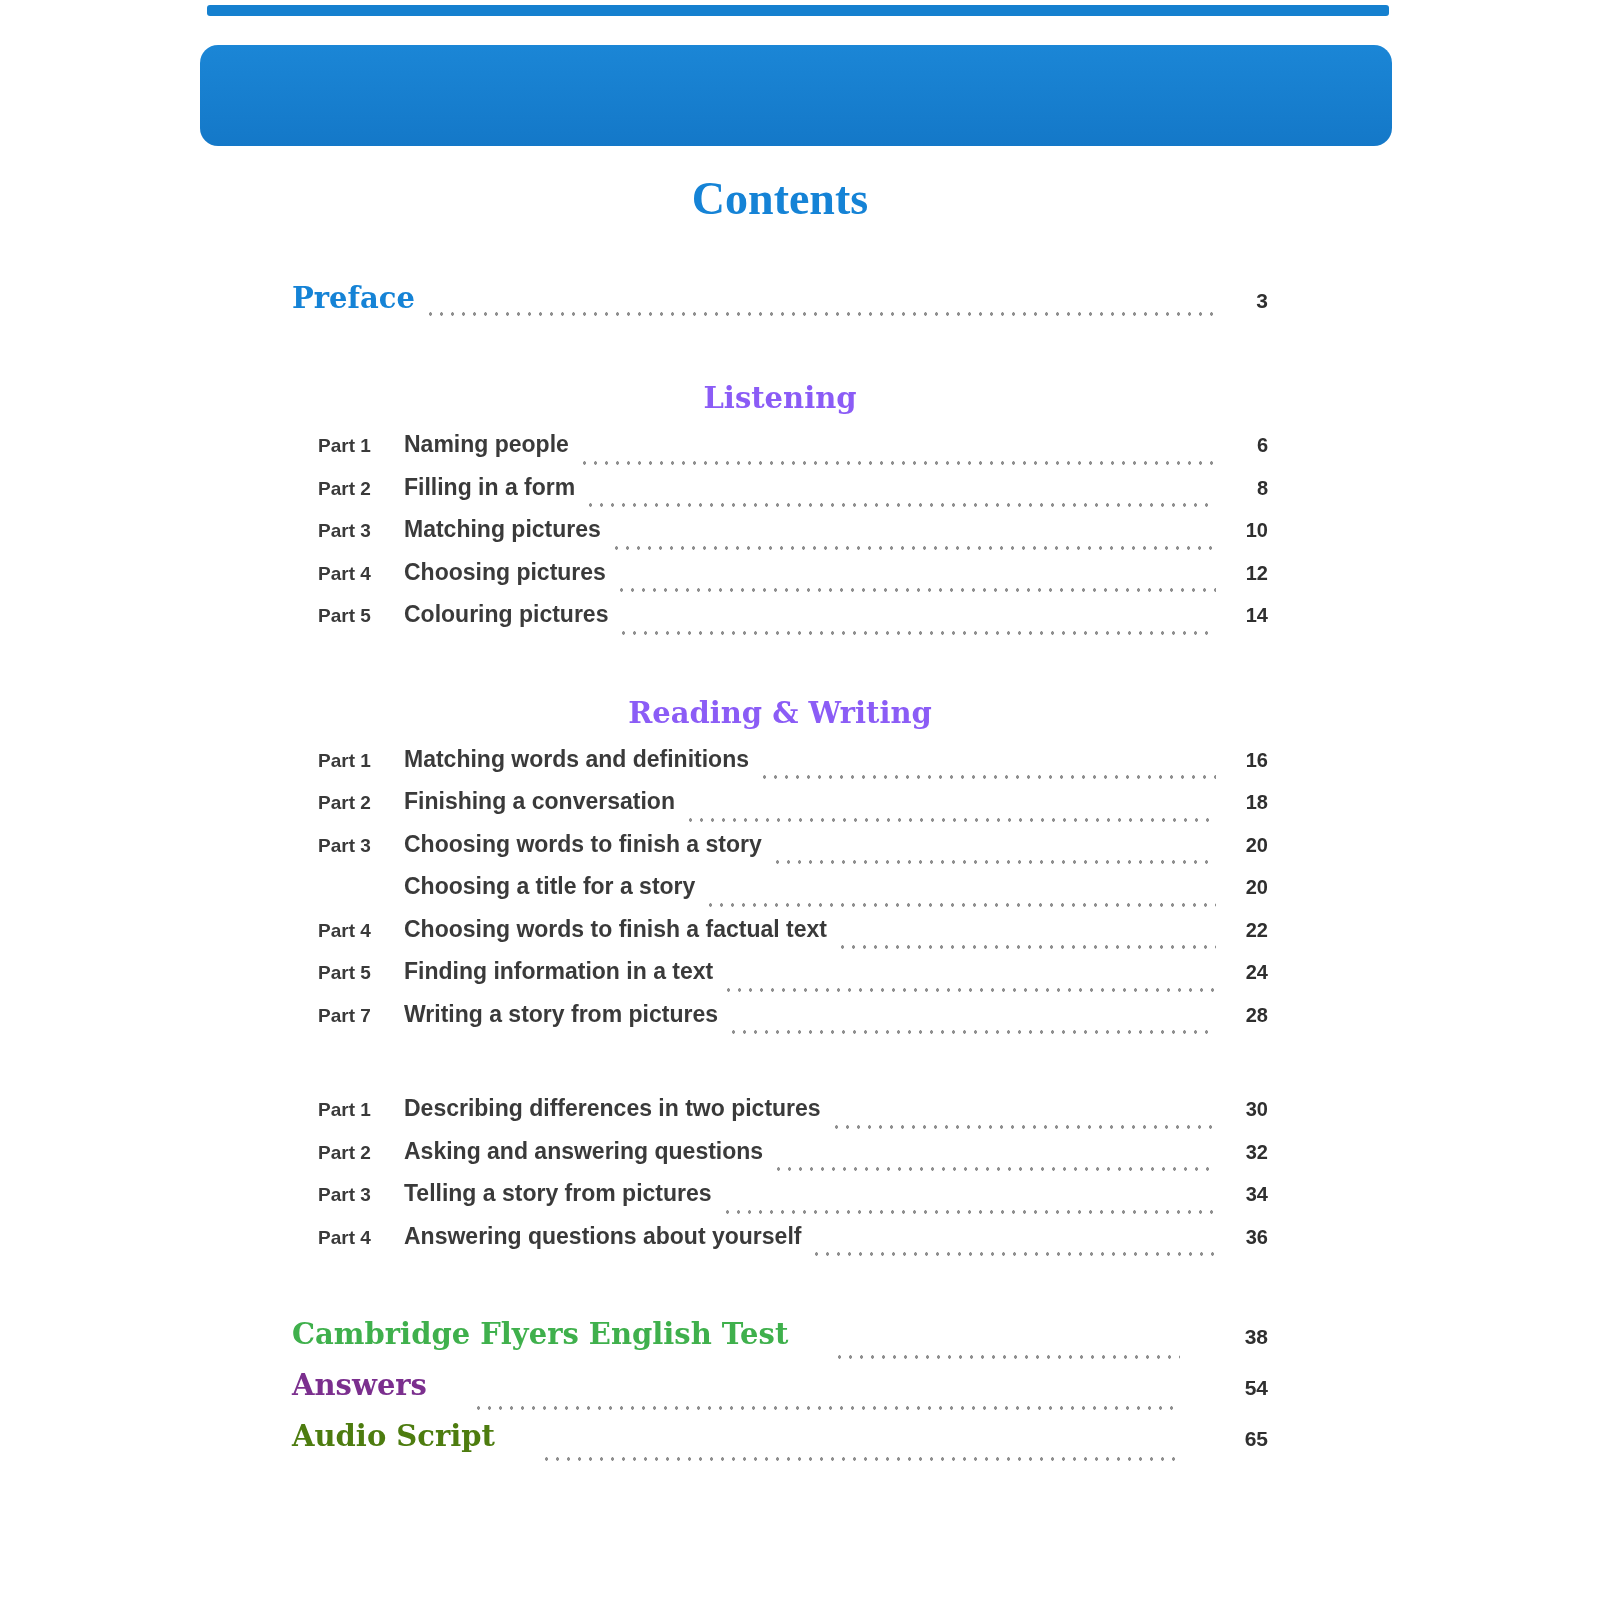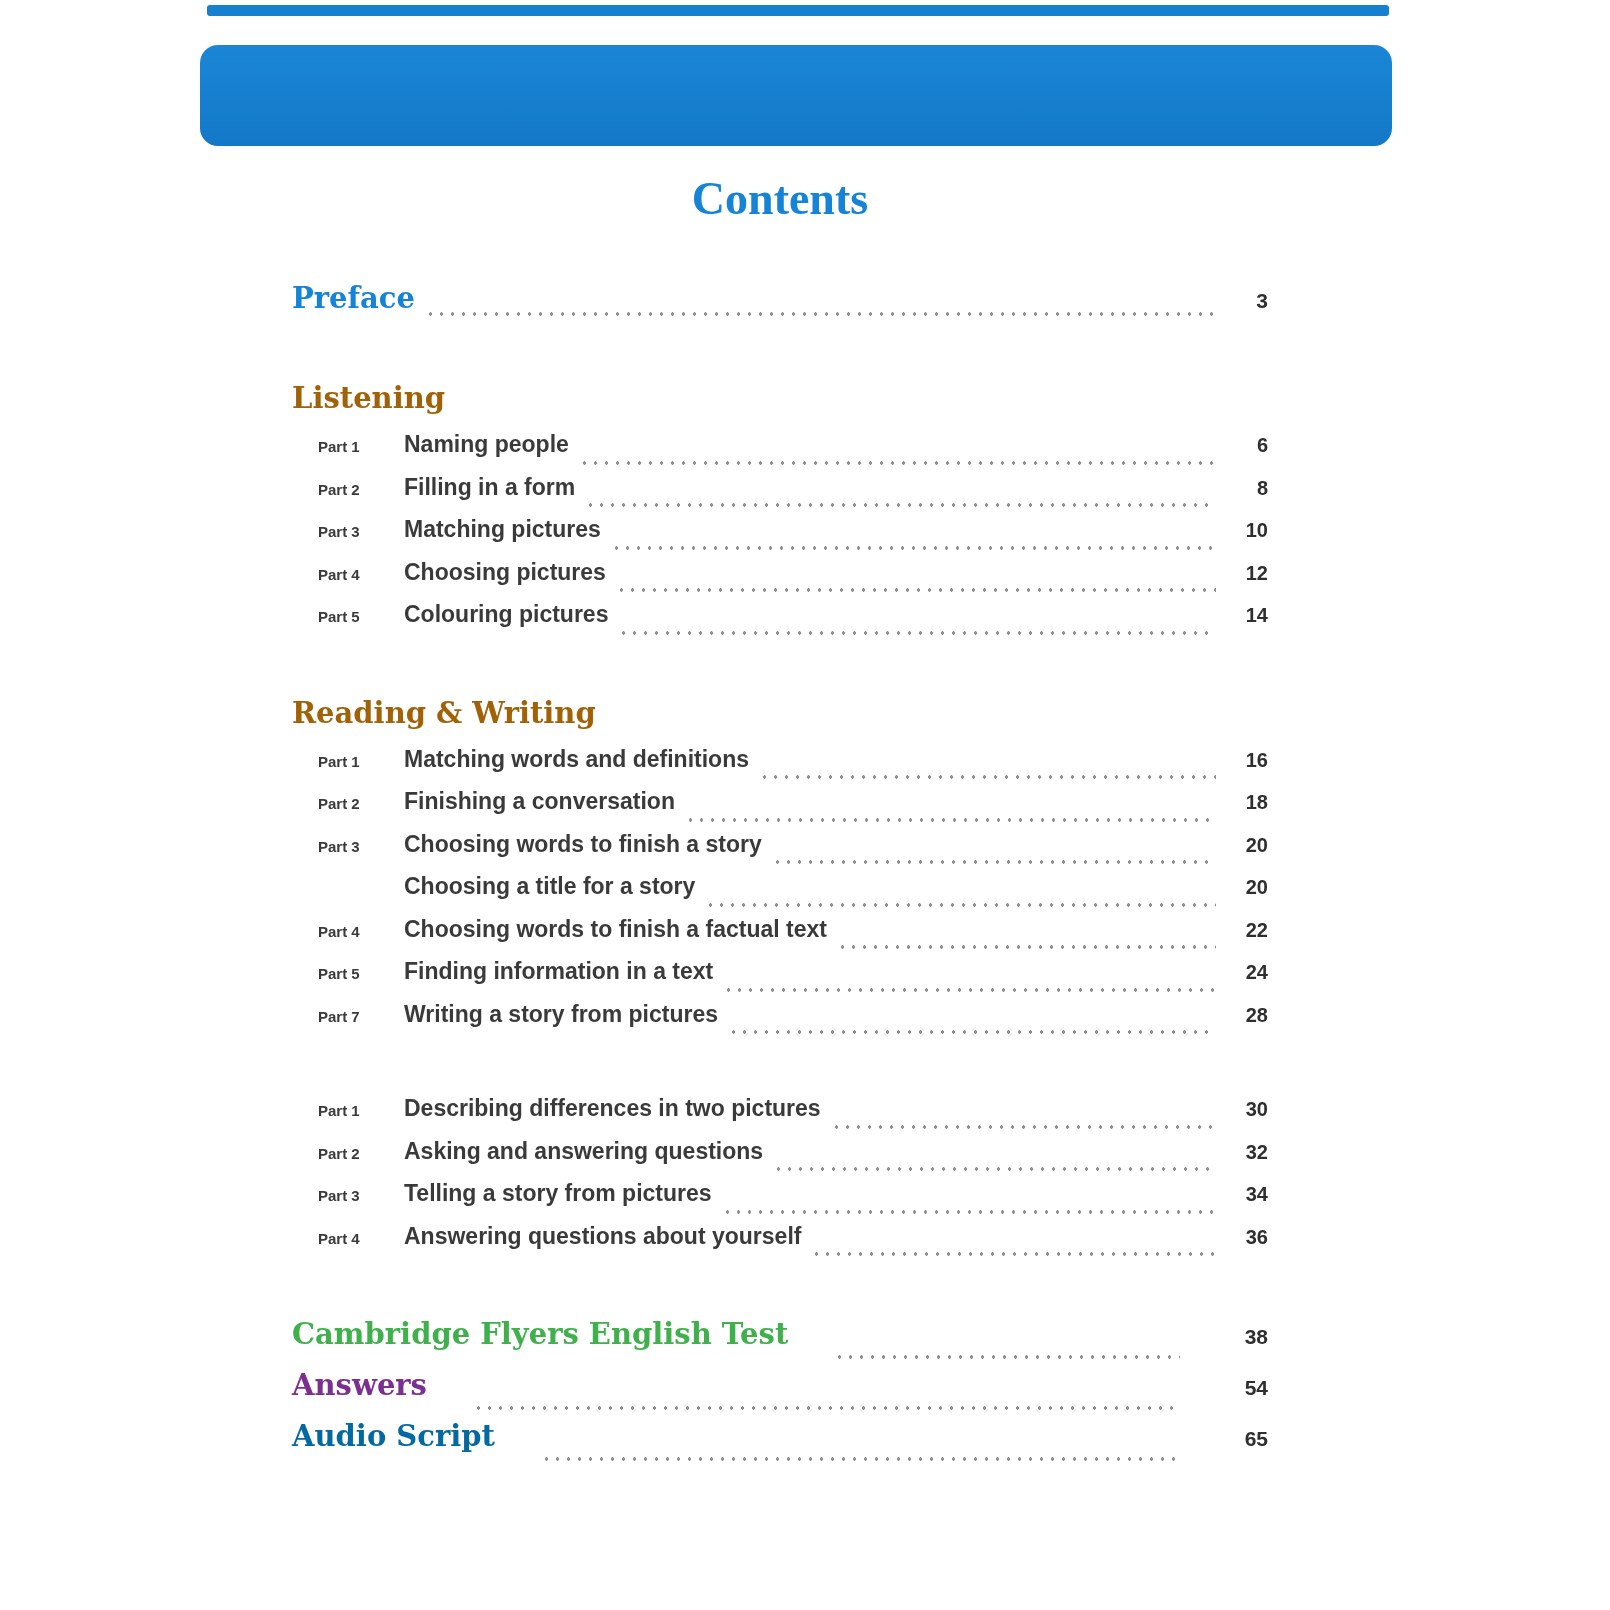--- a/index.html
+++ b/index.html
@@ -84,29 +84,30 @@
   }
   .major-row .pagenum { font-size: 21px; }
   .preface-row { margin-bottom: 56px; }
   
   .toc-section { margin-bottom: 52px; }
   .section-heading {
     margin: 0 0 16px 0;
     font-family: "DejaVu Serif", "Liberation Serif", serif;
     font-weight: bold;
     font-size: 29px;
-    color: #a16207;
+    color: #8b5cf6;
+    text-align: center;
   }
   .section-items { padding-left: 26px; }
   .toc-row { height: 42.5px; }
   .part {
     flex: none;
     width: 86px;
     font-weight: bold;
-    font-size: 15px;
+    font-size: 19px;
     color: #3a3a3a;
   }
   .title {
     flex: none;
     font-weight: bold;
     font-size: 23px;
     color: #3a3a3a;
   }
   
   .end-entries { margin-top: 36px; }
@@ -264,19 +265,19 @@
     <span class="pagenum">38</span>
   </div>
 
   <div class="row major-row">
     <span class="major-label" style="color: rgb(123, 47, 142);">Answers</span>
     <span class="leader"></span>
     <span class="pagenum">54</span>
   </div>
 
   <div class="row major-row">
-    <span class="major-label" style="color: #0369a1; text-align: center;">Audio Script</span>
+    <span class="major-label" style="color: #4d7c0f; text-align: center;">Audio Script</span>
     <span class="leader"></span>
     <span class="pagenum">65</span>
   </div>
 </div>
   </div>
 </div>
 
 </body></html>

